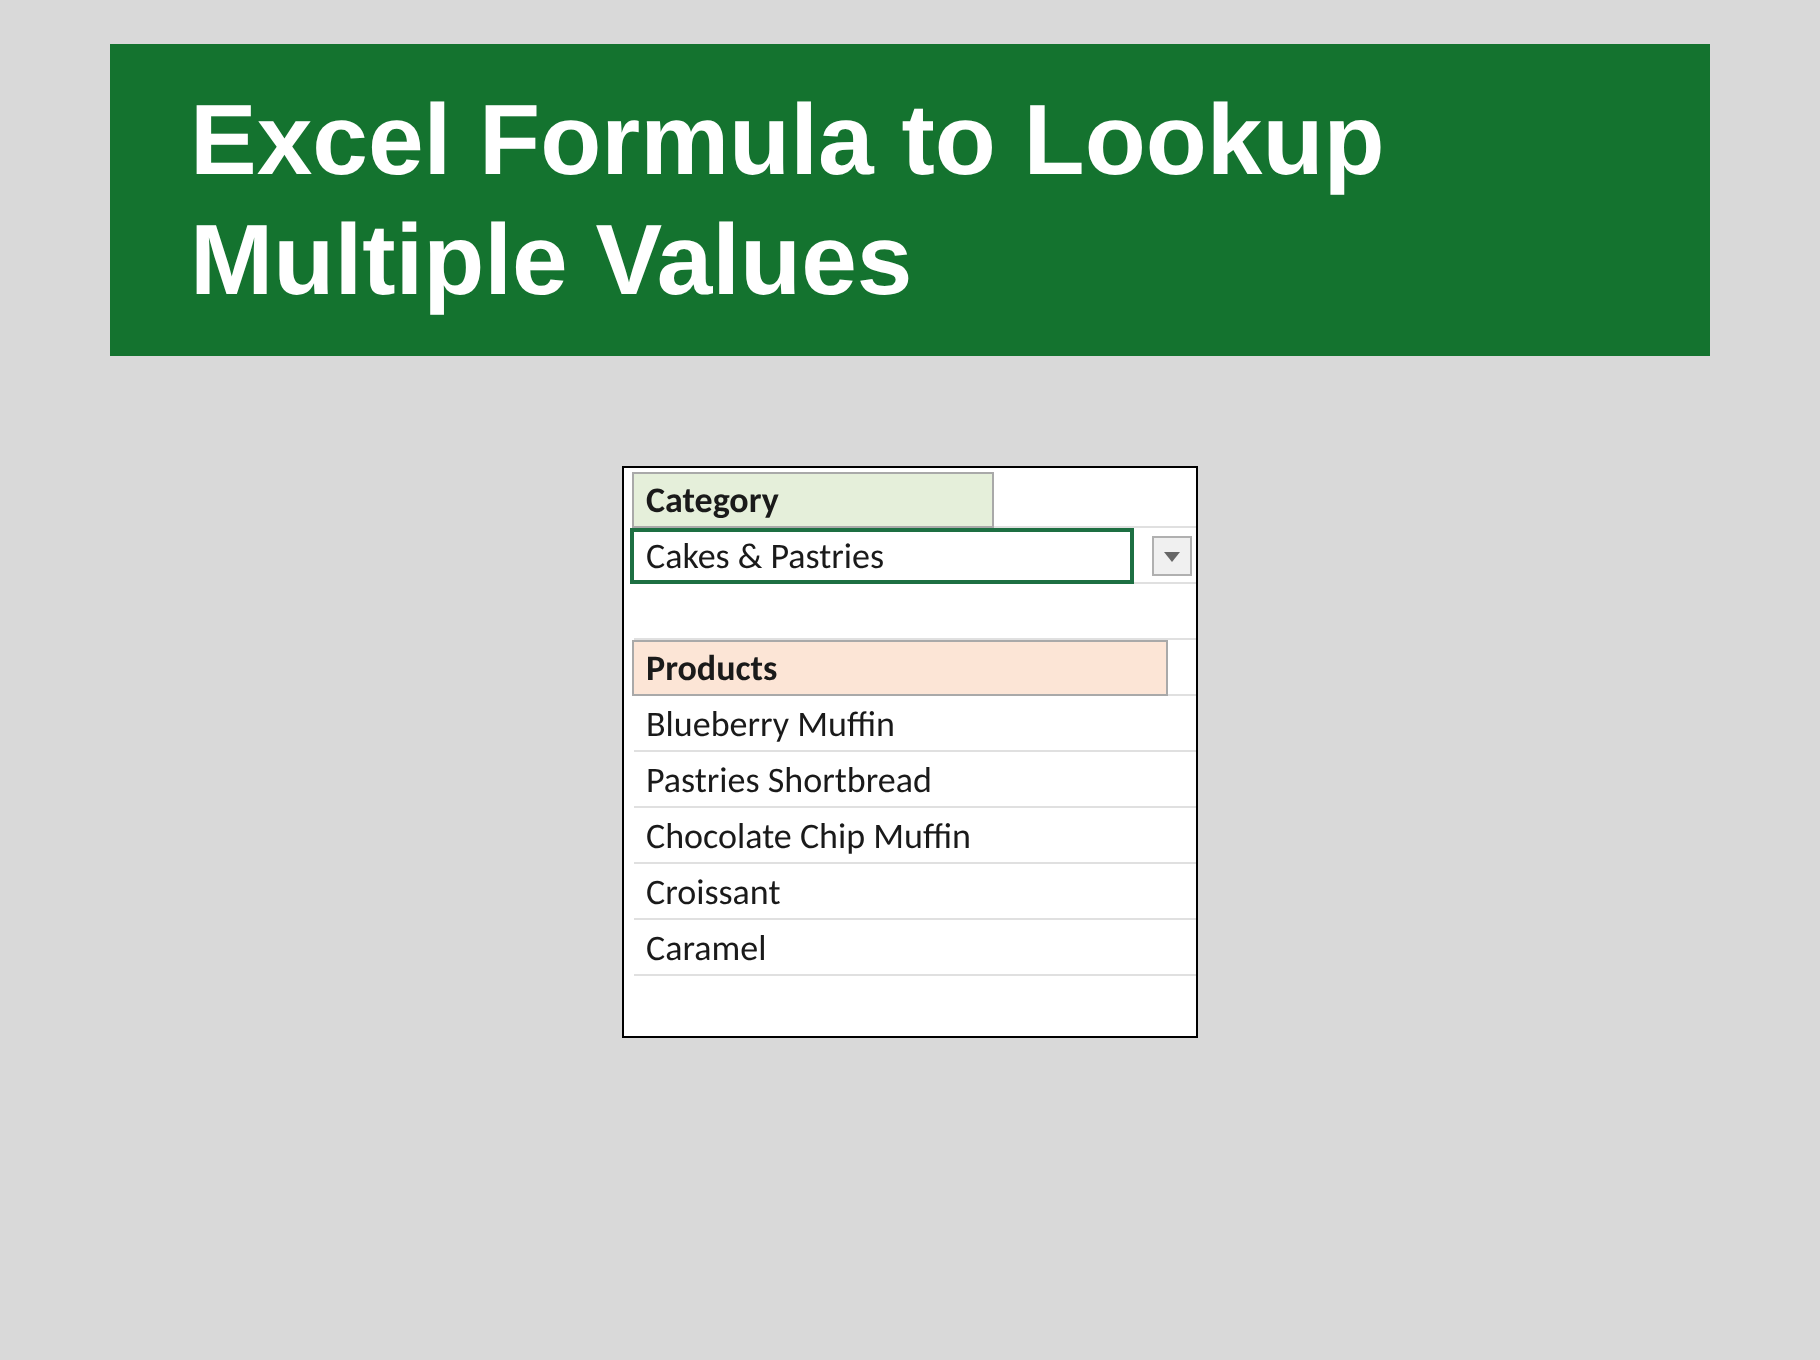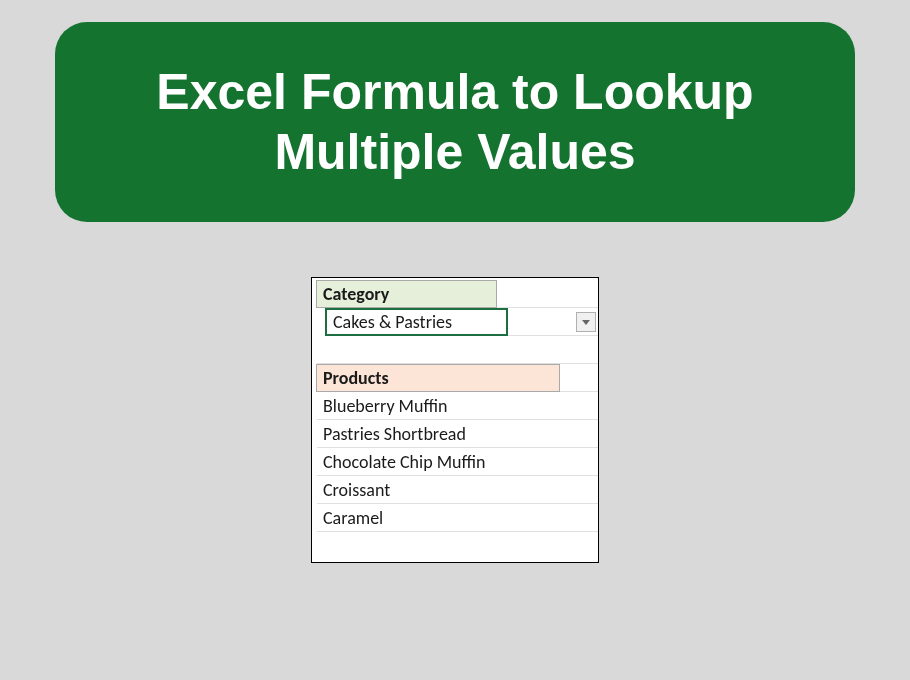--- a/index.html
+++ b/index.html
@@ -10,23 +10,21 @@
     body {
       width: 910px;
       height: 680px;
       background: #d9d9d9;
       font-family: Calibri, Arial, sans-serif;
       overflow: hidden;
     }
     .title-banner {
       background: #14732f;
       margin: 22px 55px 0 55px;
-      padding: 40px 40px;
-      text-align: center;
-      border-radius: 32px;
+      padding: 18px 40px;
     }
     .title-text {
       color: #ffffff;
       font-size: 50px;
       font-weight: 700;
       line-height: 1.2;
       font-family: 'Segoe UI', Arial, sans-serif;
     }
     .excel-panel {
       background: #ffffff;
@@ -60,26 +58,26 @@
       border: 1px solid #a9a9a9;
       font-weight: 700;
       margin-left: 4px;
       width: 181px;
     }
     .header-prod {
       background: #fce5d6;
       border: 1px solid #a9a9a9;
       font-weight: 700;
       margin-left: 4px;
-      width: 244px;
+      width: 268px;
     }
     .selected-cell {
       border: 2px solid #1d6f42;
-      margin-left: 13px;
-      width: 183px;
+      margin-left: 3px;
+      width: 252px;
     }
     .data-cell {
       margin-left: 5px;
       width: 219px;
     }
     .dropdown-btn {
       position: absolute;
       right: 2px;
       top: 4px;
       width: 20px;

